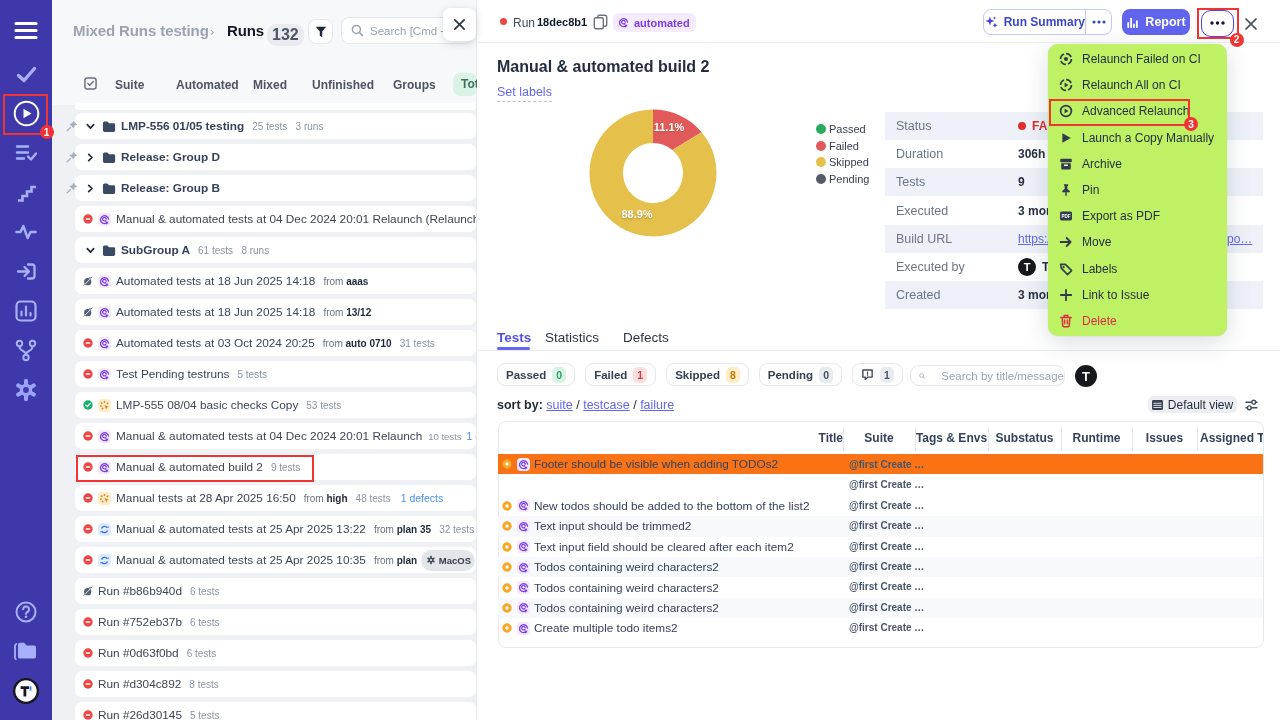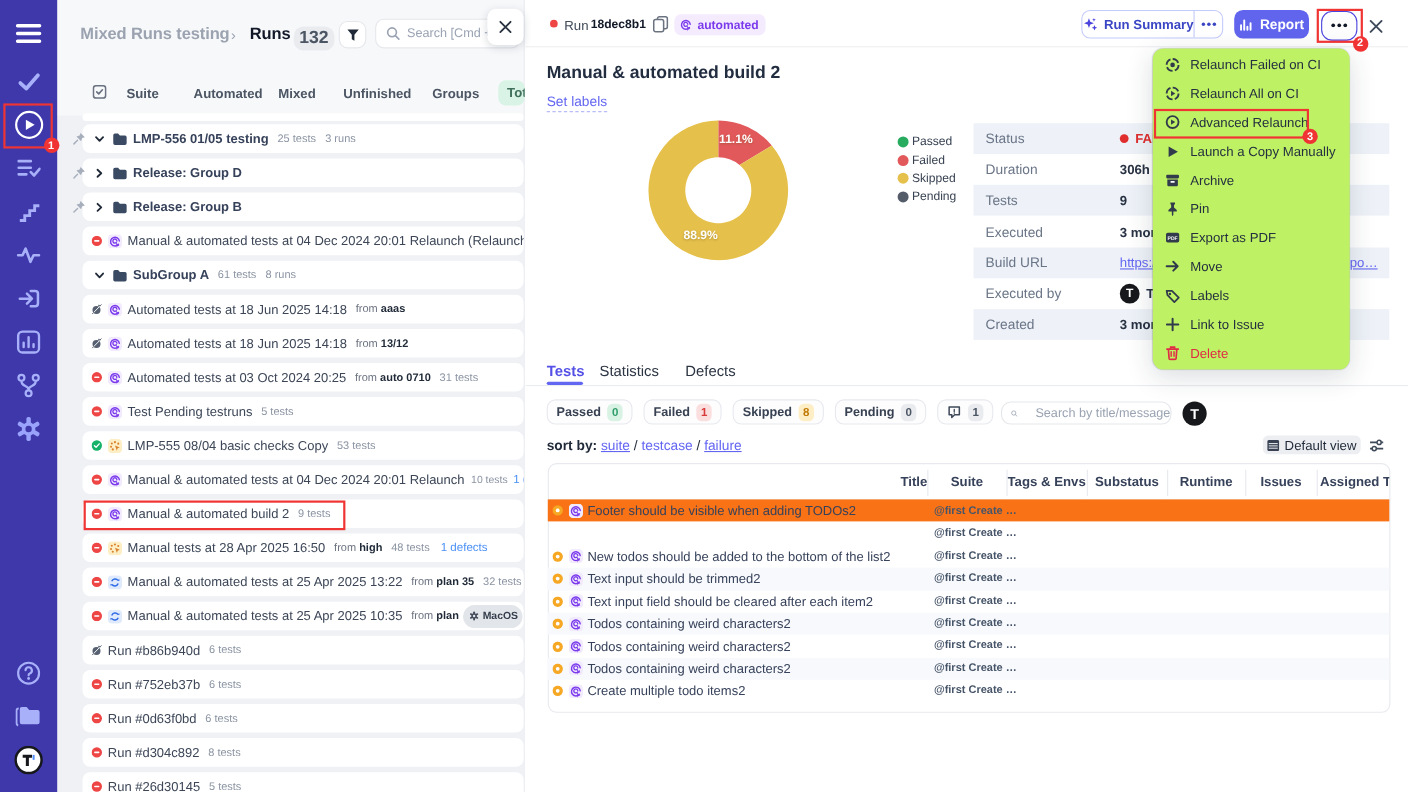--- a/index.html
+++ b/index.html
@@ -477,21 +477,21 @@
     </div>
 <div class="btn" style="left:910px;top:365px;width:155px;height:21px;background:#fff;border:1px solid #e5e7eb;border-radius:9px;justify-content:flex-start;padding-left:8px">
 <svg width="12" height="12" viewBox="0 0 13 13">
         <circle cx="5.4" cy="5.4" r="4" fill="none" stroke="#9aa3b2" stroke-width="1.5"></circle>
         <path d="M8.4 8.4l3.2 3.2" stroke="#9aa3b2" stroke-width="1.5" stroke-linecap="round"></path>
       </svg>
 <span style="color:#9aa3b2;font-size:11.5px;margin-left:16px;white-space:nowrap">Search by title/message</span>
     </div>
 <div class="abs" style="left:1075px;top:365px;width:22px;height:22px;border-radius:50%;background:#17181c;color:#fff;display:flex;align-items:center;justify-content:center;font-size:13px;font-weight:700">T</div>
 
-<div class="abs" style="left:497px;top:398px;font-size:12.5px;color:#1f2937"><b>sort by:</b> <span class="lnk" style="text-decoration:underline">suite</span> / <span class="lnk" style="">testcase</span> / <span class="lnk" style="text-decoration:underline">failure</span></div>
+<div class="abs" style="left:497px;top:398px;font-size:12.5px;color:#1f2937"><b>sort by:</b> <span class="lnk" style="text-decoration:underline">suite</span> / <span class="lnk" style="text-decoration:underline">testcase</span> / <span class="lnk" style="text-decoration:underline">failure</span></div>
 <div class="btn" style="left:1148px;top:396px;width:89px;height:17px;background:#eceef2;border-radius:5px;font-size:12px;font-weight:400;color:#1f2937">
 <svg width="11" height="10" viewBox="0 0 12 11" style="margin-right:5px">
         <rect x="0" y="0" width="12" height="11" rx="1.5" fill="#374151"></rect>
         <path d="M1.5 3.6h9M1.5 5.9h9M1.5 8.2h9" stroke="#eceef2" stroke-width="1"></path>
       </svg>Default view</div>
 <svg class="abs" style="left:1245px;top:399px" width="13" height="12" viewBox="0 0 13 12">
       <path d="M.5 3.2h12M.5 8.8h12" stroke="#3f4a5a" stroke-width="1.5"></path>
       <circle cx="8.7" cy="3.2" r="1.9" fill="#fff" stroke="#3f4a5a" stroke-width="1.4"></circle>
       <circle cx="4.3" cy="8.8" r="1.9" fill="#fff" stroke="#3f4a5a" stroke-width="1.4"></circle>
     </svg>

